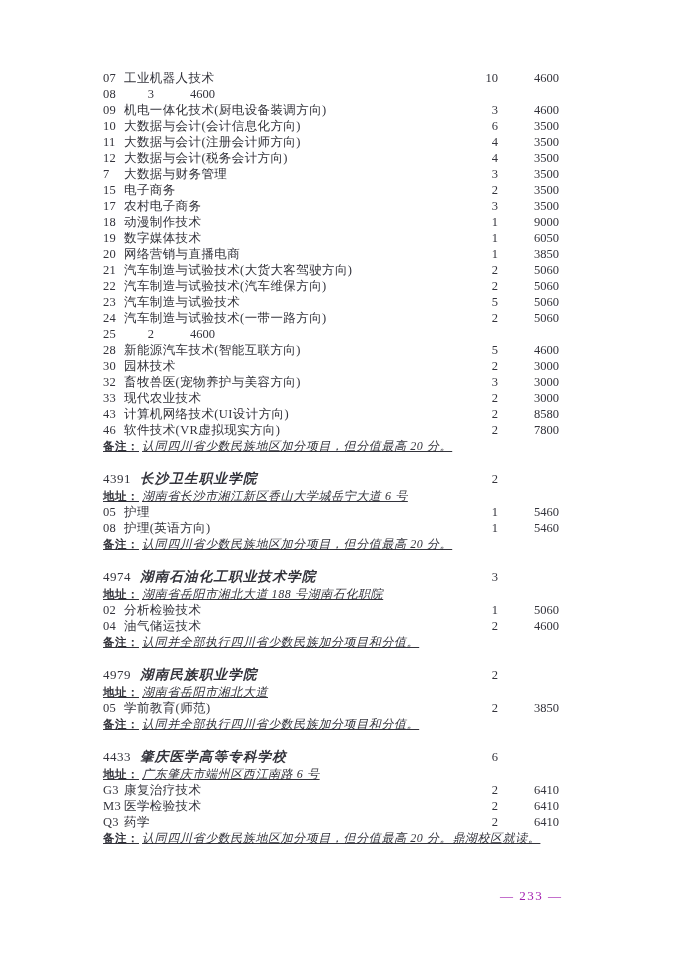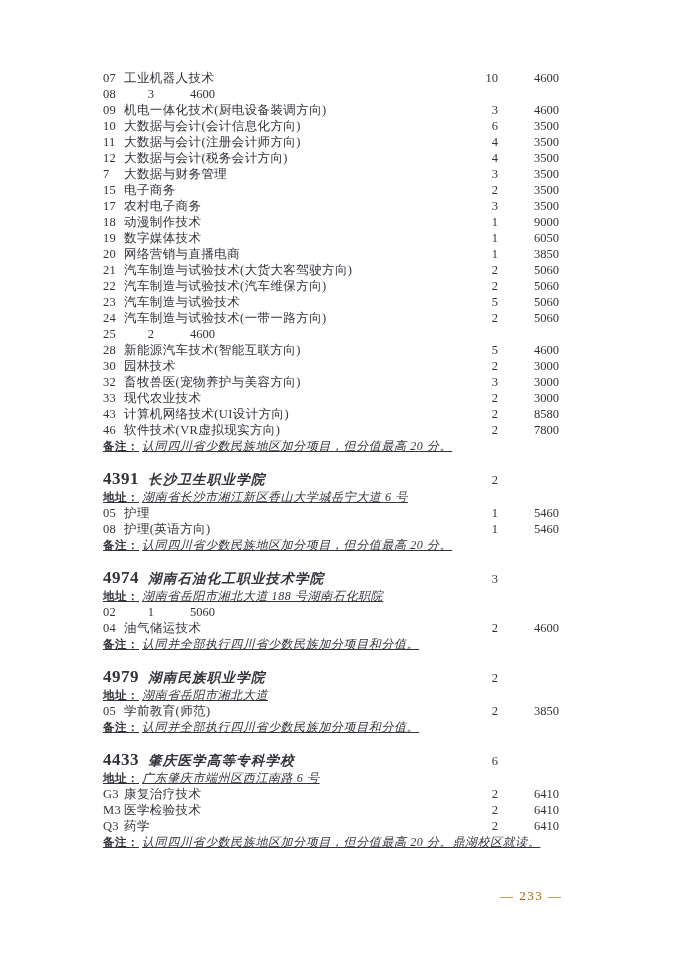--- a/index.html
+++ b/index.html
@@ -37,22 +37,22 @@
   .col-count { flex: none; width: 30px; text-align: right; }
   .col-fee   { flex: none; width: 40px; text-align: right; padding-left: 21px; }
 
   .school-header {
     display: flex;
     align-items: baseline;
     line-height: 18px;
     white-space: nowrap;
   }
   .school-code {
-    font-weight: bold;
-    font-size: 17px;
+    font-weight: normal;
+    font-size: 13px;
     letter-spacing: 0.5px;
     flex: none;
   }
   .school-name {
     font-family: "Liberation Sans", "DejaVu Sans", sans-serif;
     font-weight: bold;
     font-size: 13.5px;
     margin-left: 9px;
     letter-spacing: 1.2px;
     flex: none;
@@ -80,21 +80,21 @@
     font-style: italic;
     font-size: 12px;
     letter-spacing: 0.6px;
   }
   .page-number {
     position: absolute;
     left: 500px;
     top: 888px;
     font-size: 13px;
     letter-spacing: 1.5px;
-    color: #a16207;
+    color: #a21caf;
   }
 </style>
 </head>
 <body>
 
 <div class="page">
   <main class="content">
       <section class="school-block first">
         <div class="prog-row">
           <span class="prog-code">07</span>
@@ -273,20 +273,21 @@
           <span class="spacer"></span>
           <span class="col-count">3</span>
           <span class="col-fee"></span>
         </div>
         <div class="meta-row">
           <span class="meta-label">地址：</span>
           <span class="meta-text">湖南省岳阳市湘北大道 188 号湖南石化职院</span>
         </div>
         <div class="prog-row">
           <span class="prog-code">02</span>
+          <span class="prog-name">分析检验技术</span>
           <span class="col-count">1</span>
           <span class="col-fee">5060</span>
         </div>
         <div class="prog-row">
           <span class="prog-code">04</span>
           <span class="prog-name">油气储运技术</span>
           <span class="col-count">2</span>
           <span class="col-fee">4600</span>
         </div>
         <div class="meta-row">

